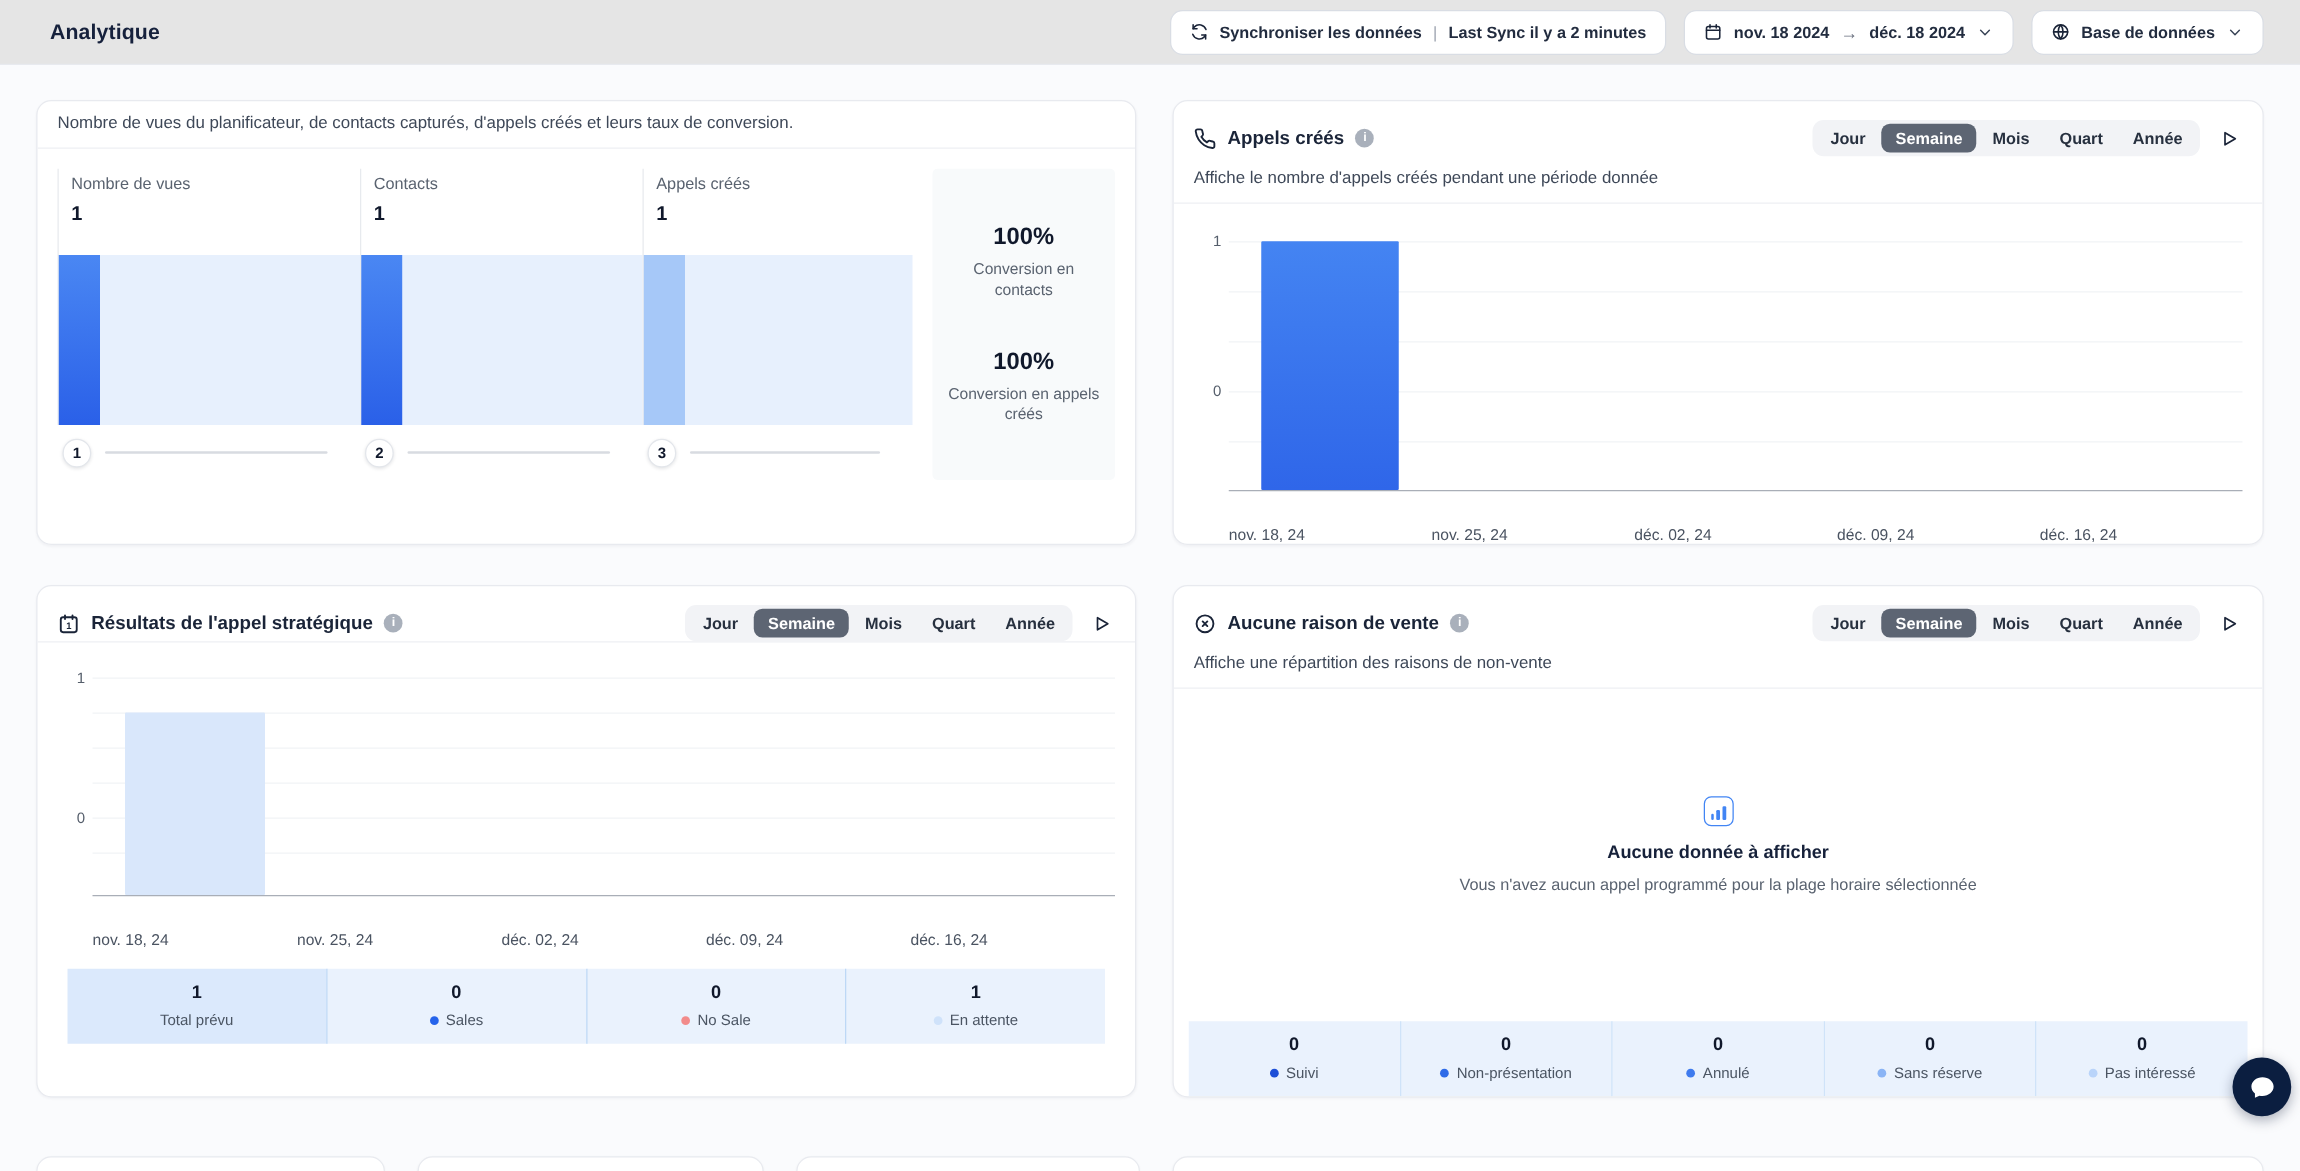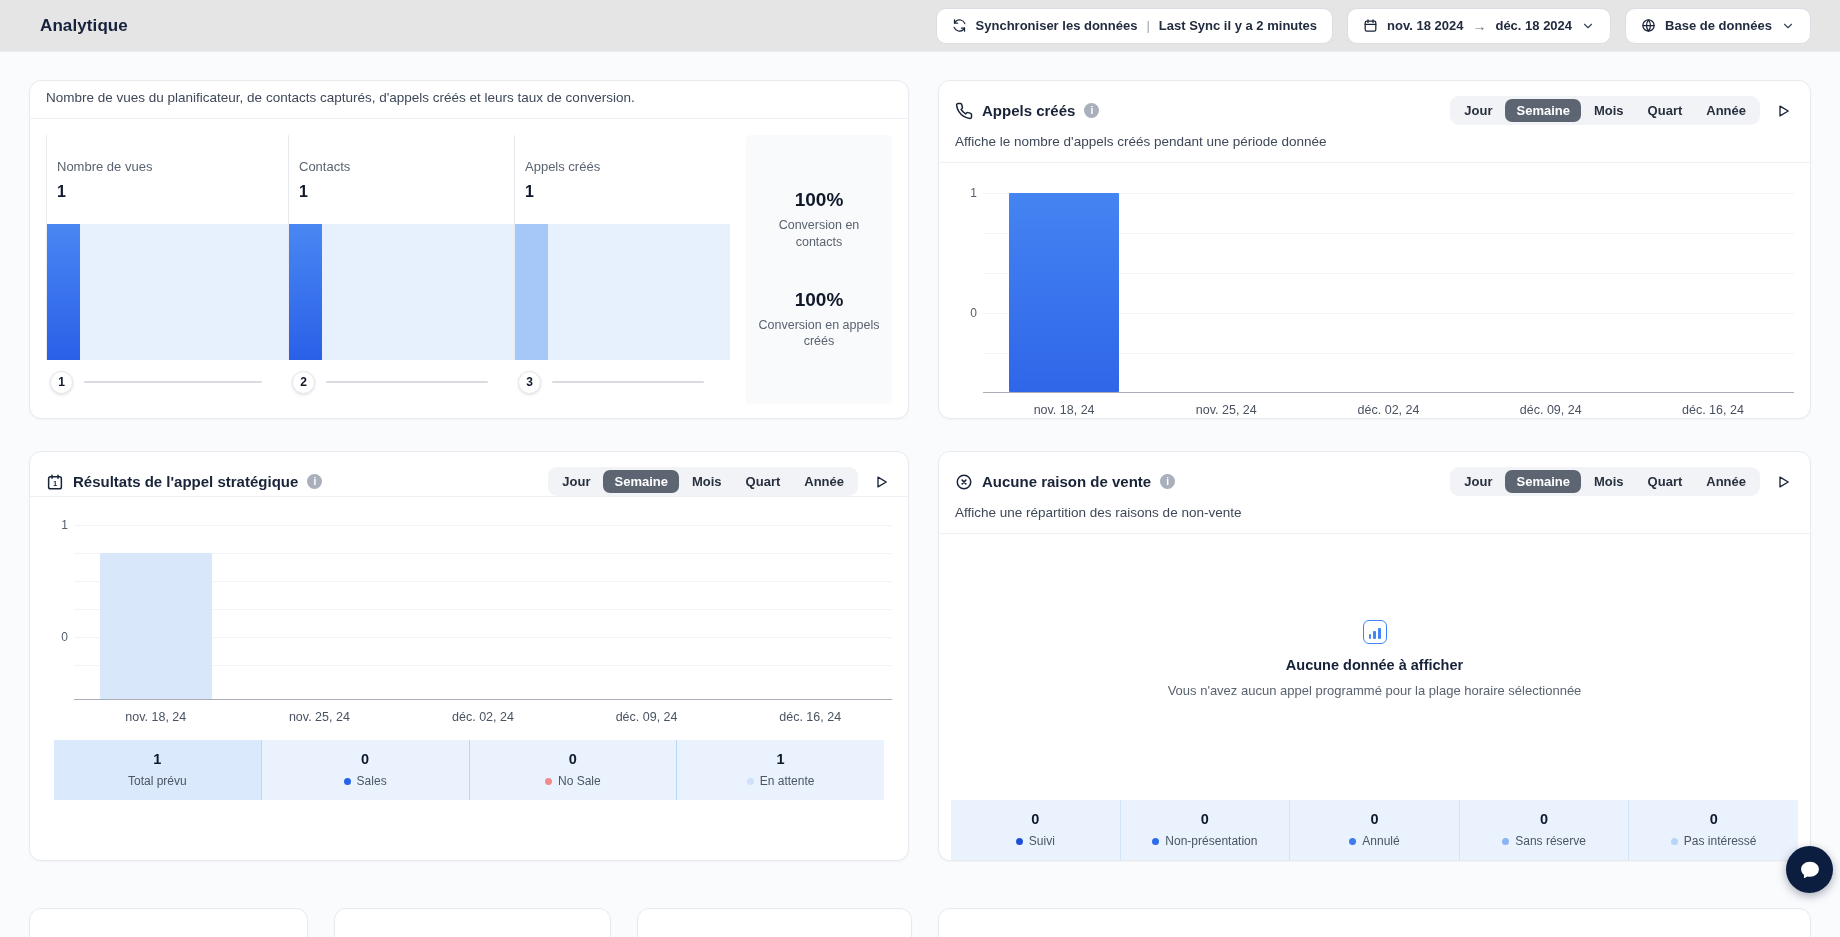--- a/index.html
+++ b/index.html
@@ -40,21 +40,21 @@
   .tabs { display:flex; align-items:flex-start; background:#f2f3f6; border-radius:9px; padding:3px; gap:2px; }
   .tab { font-size:13px; font-weight:600; color:#27303f; padding:4px 11px; border-radius:7px; cursor:pointer; background:none; border:none; font-family:inherit; white-space:nowrap; }
   .tab.sel { background:#5d6573; color:#fff; }
 
   
   .funnel-body { display:flex; gap:16px; padding:16px 16px 14px 16px; }
   .funnel-left { flex:1; }
   .funnel-cols { display:flex; }
   .f-col { border-left:1px solid #e7eaee; }
   .f-col.c1 { width:242px; } .f-col.c2 { width:226px; } .f-col.c3 { width:216px; }
-  .f-label { font-size:13px; color:#5a6370; padding:4px 0 0 10px;margin-top:20px; }
+  .f-label { font-size:13px; color:#5a6370; padding:4px 0 0 10px; }
   .f-value { font-size:16px; font-weight:700; color:#10182b; padding:9px 0 0 10px; }
   .f-bars { display:flex; height:136px; margin-top:23px; }
   .bar-solid { width:33px; background:linear-gradient(180deg,#4a87f3,#2a60e8); }
   .bar-solid.pale { background:#a6c8f8; }
   .bar-light { flex:1; background:#e7f0fd; }
   .steps { display:flex; height:44px; align-items:center; }
   .step-cell { display:flex; align-items:center; }
   .step-cell.c1 { width:242px; } .step-cell.c2 { width:226px; } .step-cell.c3 { width:216px; }
   .step-circle { width:23px; height:23px; margin-left:4px; border-radius:50%; background:#fff; border:1.5px solid #e3e6eb; box-shadow:0 1px 3px rgba(16,24,40,.12); display:flex; align-items:center; justify-content:center; font-size:12px; font-weight:700; color:#10182b; flex:0 0 auto; }
   .step-line { flex:1; height:2px; background:#d8dbe1; border-radius:2px; margin:0 26px 0 11px; }
@@ -62,21 +62,21 @@
   .conv-value { font-size:19px; font-weight:700; color:#10182b; }
   .conv-label { font-size:12.5px; color:#5a6370; line-height:1.35; margin-top:6px; }
 
   
   .chart-wrap { position:relative; }
   .plot { position:relative; border-bottom:1px solid #a9aeb7; }
   .plot .grid { position:absolute; left:0; right:0; height:1px; background:#f1f3f6; }
   .ytick { position:absolute; left:-26px; width:20px; text-align:right; font-size:12px; color:#555e6b; transform:translateY(-50%); }
   .vbar { position:absolute; border-radius:1px; }
   .xlabels { display:flex; margin-top:10px; }
-  .xlabels span { flex:1; text-align:center; font-size:12.5px; color:#4a5361; }
+  .xlabels span { flex:1; text-align:left; font-size:12.5px; color:#4a5361;margin-top:18px; }
 
   .chart2 { margin:30px 16px 0 44px; }
   .chart2 .plot { height:200px; }
   .chart2 .vbar { width:110px; left:26px; top:0; bottom:0; background:linear-gradient(180deg,#4484f2,#2f66e9); }
 
   .chart3 { margin:28px 16px 0 44px; }
   .chart3 .plot { height:175px; }
   .chart3 .vbar { width:112px; left:26px; top:28px; bottom:0; background:#d9e7fb; }
 
   

